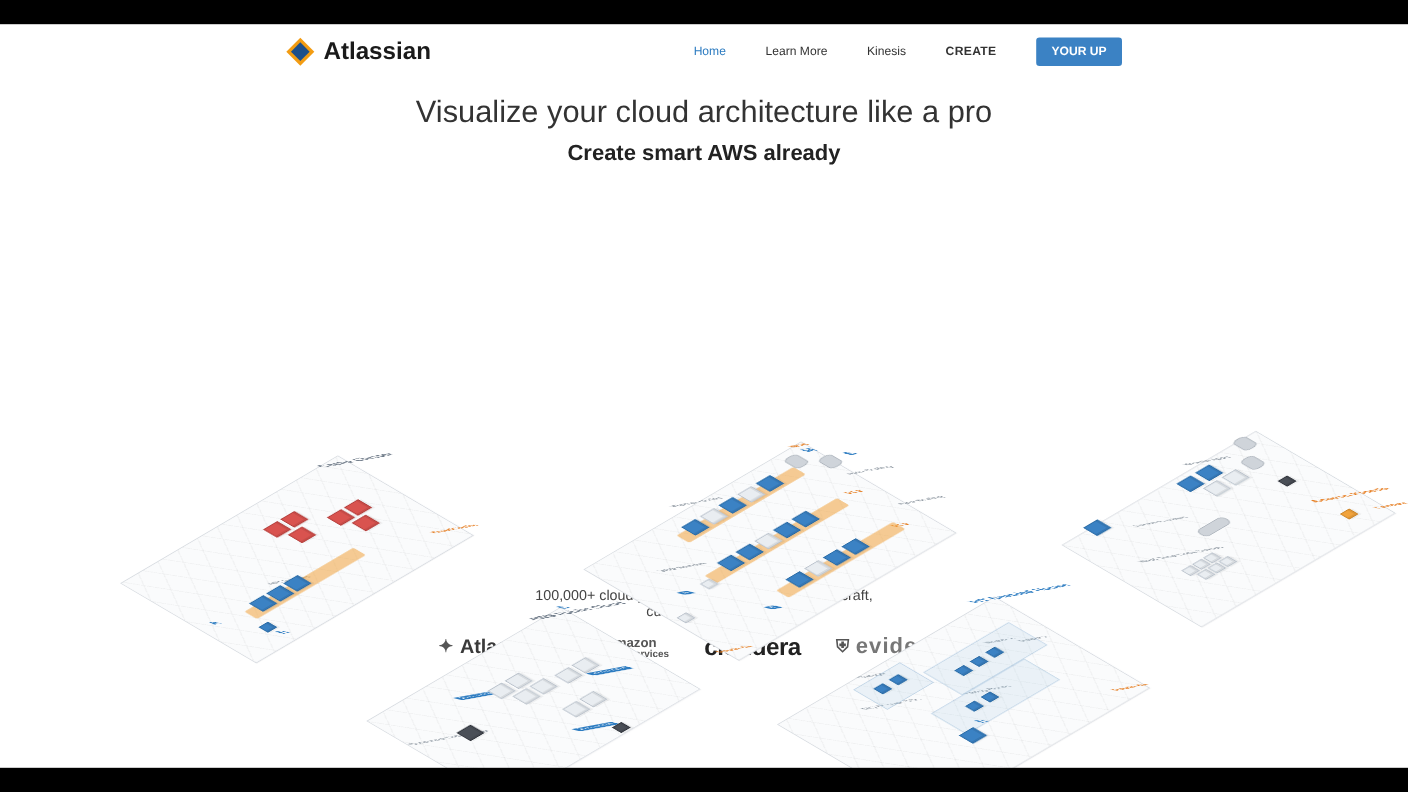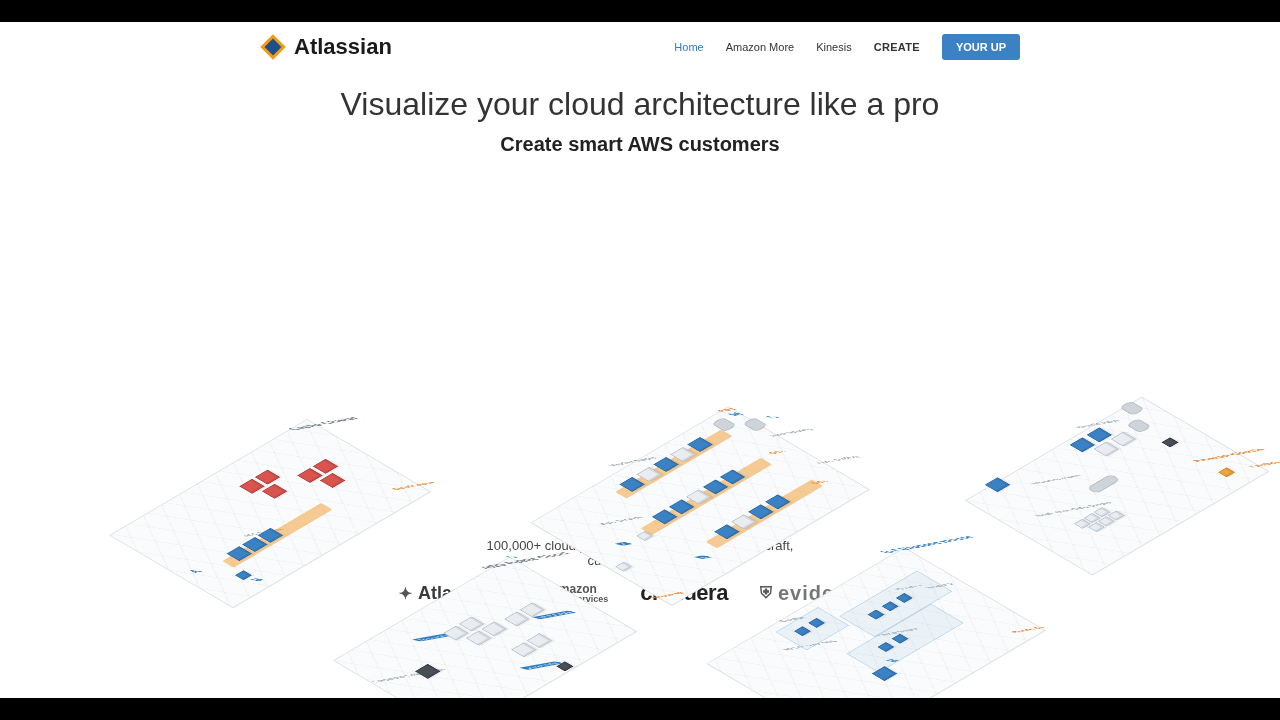--- a/index.html
+++ b/index.html
@@ -24,30 +24,30 @@
     width:26px; height:26px; position:relative;
   }
   .logo-shape .l1 {
     position:absolute; width:18px; height:18px; background:#f39c12;
     transform: rotate(45deg); left:4px; top:4px;
   }
   .logo-shape .l2 {
     position:absolute; width:12px; height:12px; background:#1d4f8b;
     transform: rotate(45deg); left:7px; top:7px;
   }
-  .nav { display:flex; align-items:center; gap:22px; font-size:11px; }
+  .nav { display:flex; align-items:center; gap:36px; font-size:11px; }
   .nav a { text-decoration:none; color:#333; cursor:pointer; }
   .nav a.active { color:#2d7cc1; }
   .nav .login { font-weight:700; font-size:11px; letter-spacing:.3px; }
   .signup-btn {
     background:#3b82c4; color:#fff; border:none; border-radius:3px;
     padding:7px 14px; font-size:11px; font-weight:600; cursor:pointer;
   }
   .hero { text-align:center; margin-top:18px; }
-  .hero h1 { font-weight:300; font-size:32px; color:#333; }
+  .hero h1 { font-weight:300; font-size:28px; color:#333; }
   .hero h2 { font-weight:700; font-size:20px; color:#222; margin-top:10px; }
   .cta-btn {
     display:inline-block; margin-top:20px;
     background:#3b82c4; color:#fff; border:none; border-radius:3px;
     padding:12px 22px; font-size:11px; font-weight:700; letter-spacing:.4px; cursor:pointer;
   }
   .diagrams {
     position:relative; height:360px; margin-top:18px;
   }
   .diag {
@@ -132,30 +132,30 @@
   <div class="header">
     <div class="brand">
       <span class="logo-shape">
         <span class="l1"></span>
           <span class="l2"></span>
       </span>
       <span class="brand-name">Atlassian</span>
     </div>
     <div class="nav">
       <a class="active">Home</a>
-      <a>Amazon More</a>
+      <a>Learn More</a>
       <a>Kinesis</a>
       <a class="login">CREATE</a>
       <button class="signup-btn">YOUR UP</button>
     </div>
   </div>
 
   <div class="hero">
     <h1>Visualize your cloud architecture like a pro</h1>
-    <h2>Create smart AWS customers</h2>
+    <h2>Create smart AWS already</h2>
   </div>
 
   <div class="diagrams">
 
     <div class="diag d1">
       <span class="title" style="right:-44px; top:10px;">Cache Cluster</span>
       <span class="lbl blue" style="left:12px; top:96px;">A</span>
       <span class="lbl blue" style="left:46px; top:150px;">B</span>
       <span class="lbl" style="left:90px; top:100px;">API Servers</span>
       <span class="lbl accent" style="right:-18px; bottom:14px;">ElastiCache</span>

